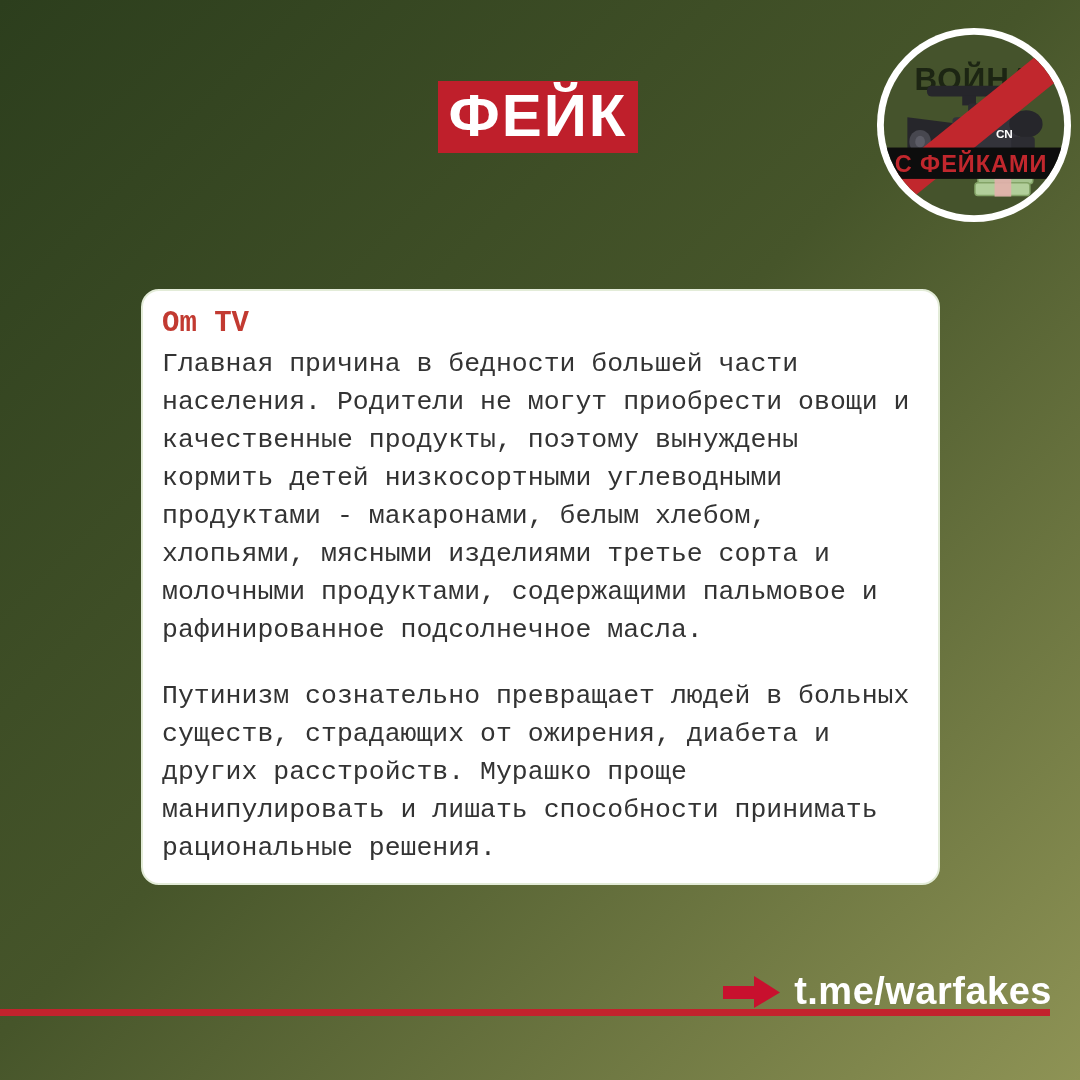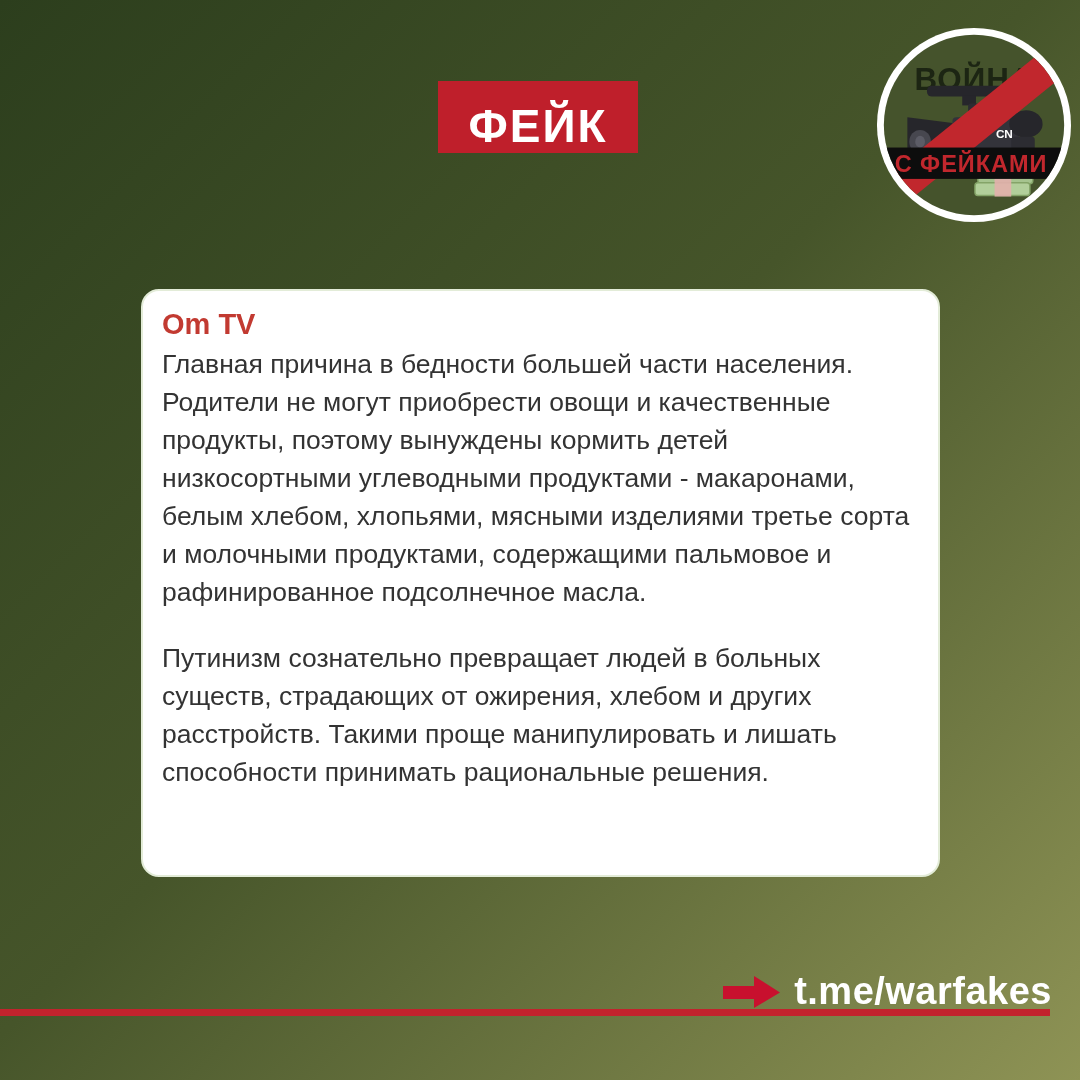--- a/index.html
+++ b/index.html
@@ -7,42 +7,43 @@
     width:1080px;height:1080px;overflow:hidden;position:relative;
     font-family:"Liberation Sans",sans-serif;
     background:linear-gradient(135deg,var(--bg-dark,#2c3e1d) 0%,var(--bg-mid,#46552a) 48%,var(--bg-light,#8e9355) 100%);
   }
   .abs{position:absolute;}
 
   
   .fake-badge{
     left:438px;top:81px;width:200px;height:72px;
     background:var(--fake-red,#bf1f2b);
-    display:flex;align-items:flex-end;justify-content:center;
-    color:#ffffff;font-weight:bold;font-size:46px;letter-spacing:2px;
+    display:flex;align-items:flex-start;justify-content:center;
+    color:#ffffff;font-weight:bold;font-size:60px;letter-spacing:2px;
   }
 
   
   .logo{left:876px;top:27px;width:196px;height:196px;}
 
   
   .card{
     left:141px;top:289px;width:799px;min-height:588px;box-sizing:border-box;
     background:#ffffff;border-radius:18px;
     border:2px solid #e3ecd8;
     padding:12px 20px 16px 19px;
   }
   .card .channel{
     color:var(--omtv-red,#c23a31);font-weight:bold;font-size:29px;line-height:42px;
     margin:0;
   }
   .card p{
     margin:0 0 28px 0;
     font-size:26.5px;line-height:38px;color:var(--text-dark,#333333);
     font-weight:500;
+    font-family:Liberation Mono, monospace;
   }
   .card p:last-child{margin-bottom:0;}
 
   
   .footer-line{
     left:0;top:1009px;width:1050px;height:7px;
     background:var(--line-red,#c2232d);
   }
   .footer-link{
     right:28px;top:970px;display:flex;align-items:center;gap:13px;
@@ -94,21 +95,21 @@
 
       <rect x="-2" y="123" width="204" height="32" fill="#0d0d0d"></rect>
       <text x="97" y="148" text-anchor="middle" font-size="24" font-weight="bold" fill="#c1272d" letter-spacing="1" font-family="Liberation Sans, sans-serif">С ФЕЙКАМИ</text>
     </g>
   </svg>
 </div>
 
 <div class="abs card">
   <p class="channel">Om TV</p>
   <p>Главная причина в бедности большей части населения. Родители не могут приобрести овощи и качественные продукты, поэтому вынуждены кормить детей низкосортными углеводными продуктами - макаронами, белым хлебом, хлопьями, мясными изделиями третье сорта и молочными продуктами, содержащими пальмовое и рафинированное подсолнечное масла.</p>
-  <p>Путинизм сознательно превращает людей в больных существ, страдающих от ожирения, хлебом и других расстройств. Такими проще манипулировать и лишать способности принимать рациональные решения.</p>
+  <p>Путинизм сознательно превращает людей в больных существ, страдающих от ожирения, диабета и других расстройств. Мурашко проще манипулировать и лишать способности принимать рациональные решения.</p>
 </div>
 
 <div class="abs footer-line"></div>
 <div class="abs footer-link">
   <svg width="58" height="36" viewBox="0 0 58 36">
     <rect x="0" y="12" width="33" height="13" fill="#c8102e"></rect>
     <polygon points="31,2 57,18.5 31,34" fill="#c8102e"></polygon>
   </svg>
   <span class="label">t.me/warfakes</span>
 </div>

